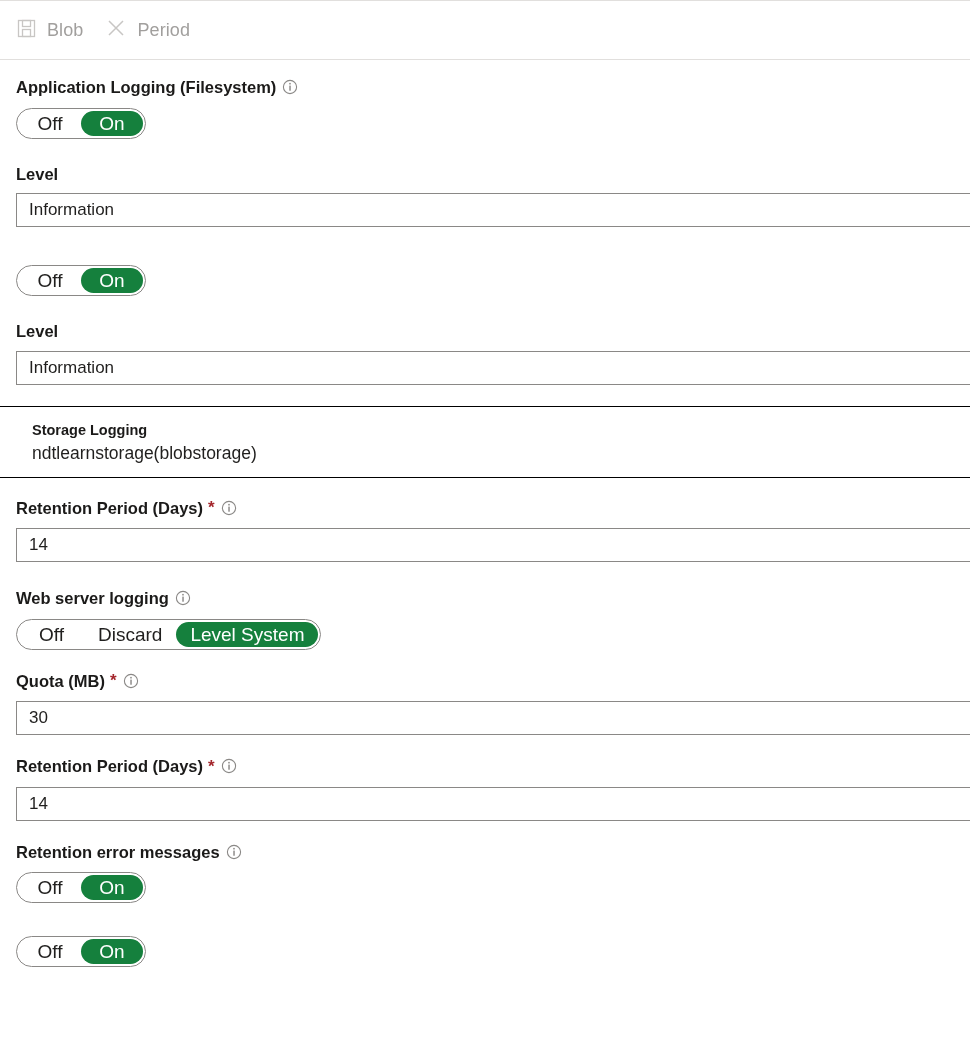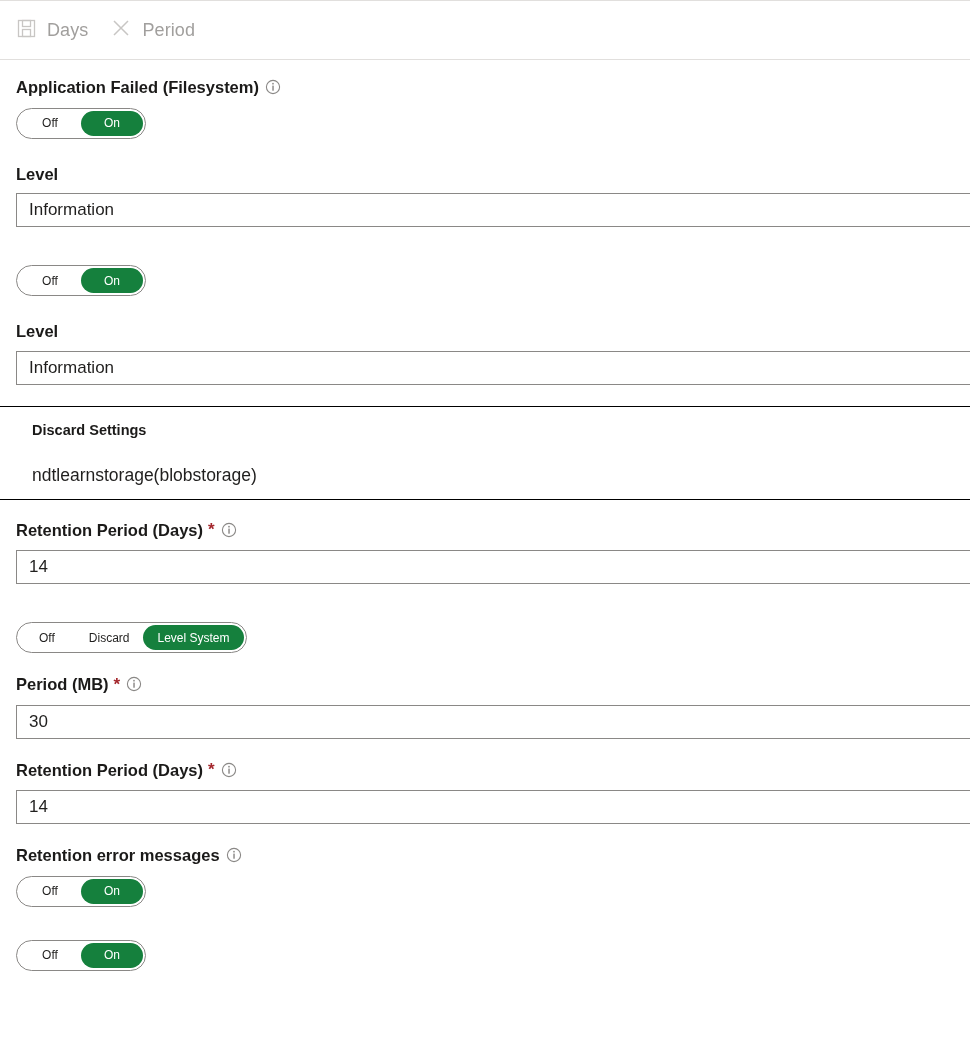--- a/index.html
+++ b/index.html
@@ -71,21 +71,21 @@
     border: 1px solid #8a8886;
     border-radius: 16px;
     background: #ffffff;
     padding: 2px;
     overflow: hidden;
   }
   .toggle-opt {
     display: flex;
     align-items: center;
     justify-content: center;
-    font-size: 12px;
+    font-size: 19px;
     color: #201f1e;
     border-radius: 14px;
     padding: 0 16px;
     min-width: 62px;
     cursor: pointer;
     user-select: none;
     line-height: 1;
   }
   .toggle-opt.selected {
     background: #15803d;
@@ -119,60 +119,60 @@
   .storage-block { padding: 16px 0 14px 16px; }
   .storage-label {
     font-size: 14.5px;
     font-weight: bold;
     color: #1b1a19;
     line-height: 1;
   }
   .storage-value {
     font-size: 17.5px;
     color: #201f1e;
-    margin-top: 30px;
+    margin-top: 8px;
     line-height: 1;
   }
 
   
   .gap-lbl-ctl { height: 11px; }
   .gap-block   { height: 27px; }
   .gap-block-sm{ height: 22px; }
 </style>
 </head>
 <body>
 
 <div class="cmdbar">
   <div class="cmd-item">
     <span class="cmd-icon">
       <svg width="21" height="21" viewBox="0 0 21 21" aria-hidden="true">
         <rect x="2.5" y="2.5" width="16" height="16" fill="none" stroke="#c8c6c4" stroke-width="1.3"></rect>
         <rect x="6.5" y="2.5" width="8" height="6" fill="none" stroke="#c8c6c4" stroke-width="1.3"></rect>
         <rect x="6.5" y="11.5" width="8" height="7" fill="none" stroke="#c8c6c4" stroke-width="1.3"></rect>
       </svg>
     </span>
-    <span class="cmd-label">Days</span>
+    <span class="cmd-label">Blob</span>
   </div>
   <div class="cmd-item">
     <span class="cmd-icon">
       <svg width="22" height="22" viewBox="0 0 22 22" aria-hidden="true">
         <path d="M4 4 L18 18 M18 4 L4 18" fill="none" stroke="#c8c6c4" stroke-width="1.5"></path>
       </svg>
     </span>
     <span class="cmd-label">Period</span>
   </div>
 </div>
 
 <div class="form">
 
   <div style="height:18px"></div>
 
   
   <div class="field-label">
-    <span>Application Failed (Filesystem)</span>
+    <span>Application Logging (Filesystem)</span>
     <span class="info-ico">
       <svg width="16" height="16" viewBox="0 0 16 16" aria-hidden="true">
         <circle cx="8" cy="8" r="6.6" fill="none" stroke="#8a8886" stroke-width="1.1"></circle>
         <circle cx="8" cy="4.7" r="0.85" fill="#8a8886"></circle>
         <rect x="7.3" y="6.6" width="1.45" height="5.1" fill="#8a8886"></rect>
       </svg>
     </span>
   </div>
   <div class="gap-lbl-ctl"></div>
   <div class="toggle">
@@ -209,21 +209,21 @@
   <div class="gap-lbl-ctl"></div>
   <div class="input-box">
     <span>Information</span>
   </div>
 
   <div style="height:21px"></div>
 
   
   <hr class="rule">
   <div class="storage-block">
-    <div class="storage-label">Discard Settings</div>
+    <div class="storage-label">Storage Logging</div>
     <div class="storage-value">ndtlearnstorage(blobstorage)</div>
   </div>
   <hr class="rule">
 
   <div style="height:21px"></div>
 
   
   <div class="field-label">
     <span>Retention Period (Days)</span>
     <span class="req-star">*</span>
@@ -236,32 +236,42 @@
     </span>
   </div>
   <div class="gap-lbl-ctl"></div>
   <div class="input-box">
     <span>14</span>
   </div>
 
   <div class="gap-block"></div>
 
   
+  <div class="field-label">
+    <span>Web server logging</span>
+    <span class="info-ico">
+      <svg width="16" height="16" viewBox="0 0 16 16" aria-hidden="true">
+        <circle cx="8" cy="8" r="6.6" fill="none" stroke="#8a8886" stroke-width="1.1"></circle>
+        <circle cx="8" cy="4.7" r="0.85" fill="#8a8886"></circle>
+        <rect x="7.3" y="6.6" width="1.45" height="5.1" fill="#8a8886"></rect>
+      </svg>
+    </span>
+  </div>
   <div class="gap-lbl-ctl"></div>
   <div class="toggle wide">
     <div class="toggle-opt" style="padding:0 20px">Off</div>
     <div class="toggle-opt" style="padding:0 14px">Discard</div>
     <div class="toggle-opt selected" style="padding:0 14px">Level System</div>
   </div>
 
   <div class="gap-block-sm"></div>
 
   
   <div class="field-label">
-    <span>Period (MB)</span>
+    <span>Quota (MB)</span>
     <span class="req-star">*</span>
     <span class="info-ico">
       <svg width="16" height="16" viewBox="0 0 16 16" aria-hidden="true">
         <circle cx="8" cy="8" r="6.6" fill="none" stroke="#8a8886" stroke-width="1.1"></circle>
         <circle cx="8" cy="4.7" r="0.85" fill="#8a8886"></circle>
         <rect x="7.3" y="6.6" width="1.45" height="5.1" fill="#8a8886"></rect>
       </svg>
     </span>
   </div>
   <div class="gap-lbl-ctl"></div>

